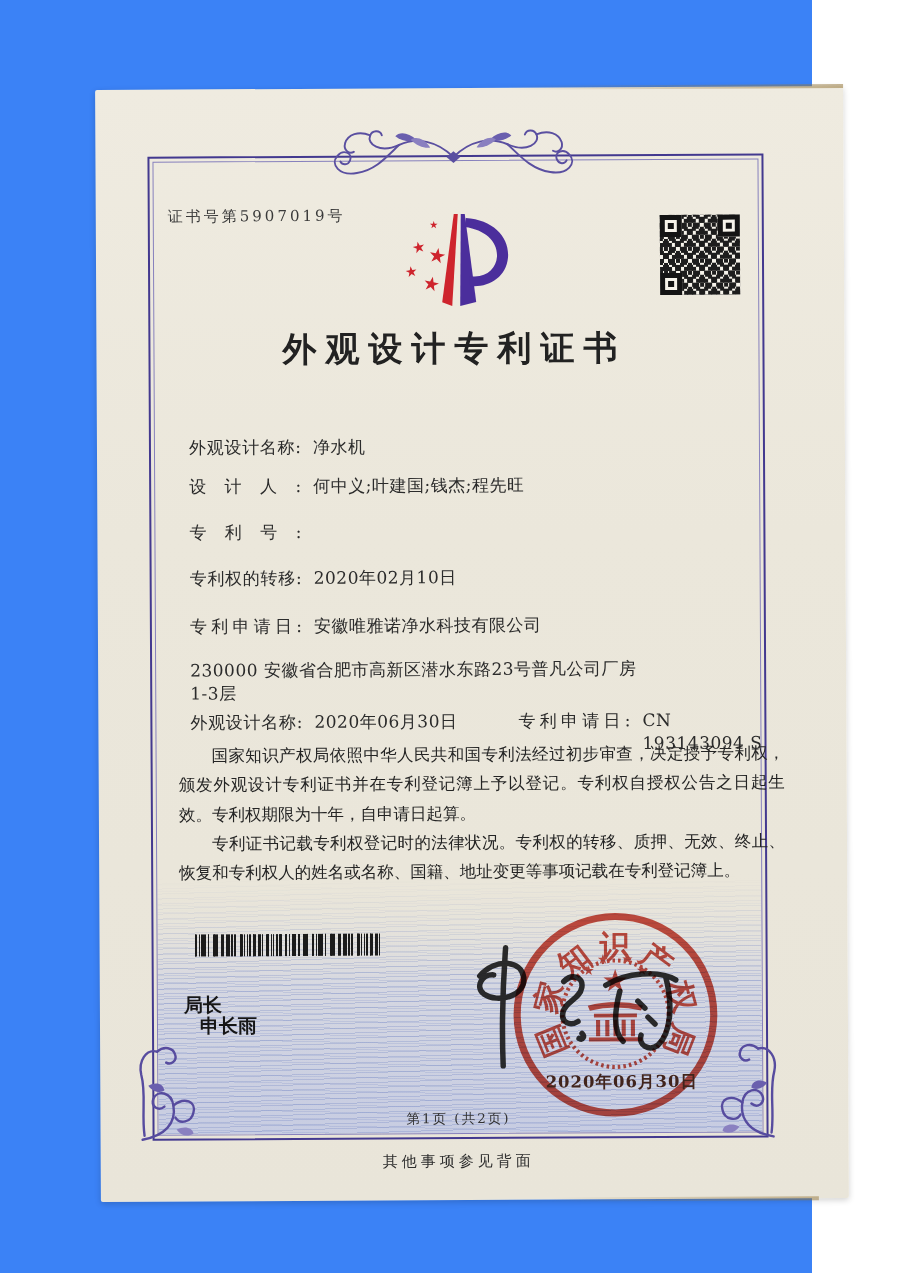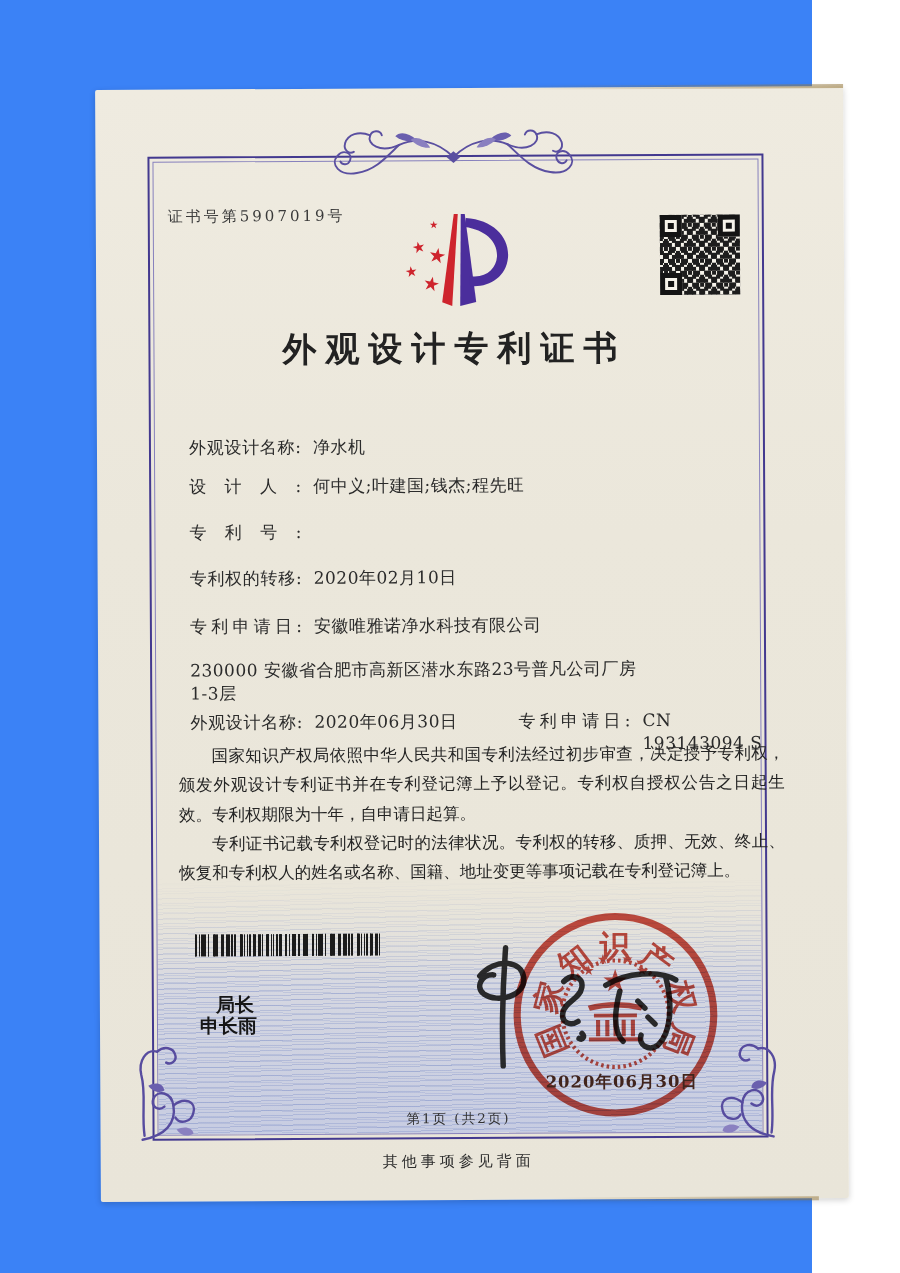--- a/index.html
+++ b/index.html
@@ -41,21 +41,21 @@
   .r-patentee{top:526px}.r-address{top:570px}.r-grant{top:622px;width:580px}
   .addr-val{width:462px;}
   .grant-b{position:absolute;left:328px;top:0;display:flex;}
   .paras{position:absolute;left:80px;top:652px;width:606px;font-size:16.5px;line-height:1.78;
     color:#242424;text-align:justify;z-index:2;}
   .paras p{margin:0;text-indent:2em;}
   .barcode{position:absolute;left:95px;top:845px;width:186px;height:22px;z-index:2;
     background:
       repeating-linear-gradient(90deg,#1b1b1b 0 2px,rgba(0,0,0,0) 2px 4px,#1b1b1b 4px 5px,rgba(0,0,0,0) 5px 9px),
       repeating-linear-gradient(90deg,#1b1b1b 0 1px,rgba(0,0,0,0) 1px 6px,#1b1b1b 6px 9px,rgba(0,0,0,0) 9px 13px);}
-  .sig-title{position:absolute;left:116px;top:903px;font-size:19px;font-weight:bold;color:#161616;z-index:2;
+  .sig-title{position:absolute;left:84px;top:903px;font-size:19px;font-weight:bold;color:#161616;z-index:2;
     font-family:"DejaVu Sans","Liberation Sans",sans-serif;}
   .sig-name{position:absolute;left:100px;top:924px;font-size:19px;font-weight:bold;color:#161616;z-index:2;
     font-family:"DejaVu Sans","Liberation Sans",sans-serif;}
   .signature{position:absolute;left:360px;top:852px;width:240px;height:140px;z-index:2;}
   .seal{position:absolute;left:408px;top:820px;width:215px;height:215px;z-index:3;
     opacity:.88;mix-blend-mode:multiply;}
   .seal-date{position:absolute;left:424px;top:984px;width:195px;text-align:center;z-index:4;
     font-size:16.5px;font-weight:bold;letter-spacing:1px;color:#41241c;}
   .page-no{position:absolute;left:52px;top:1022px;width:612px;text-align:center;
     font-size:13.5px;letter-spacing:2px;color:#333;z-index:2;}

